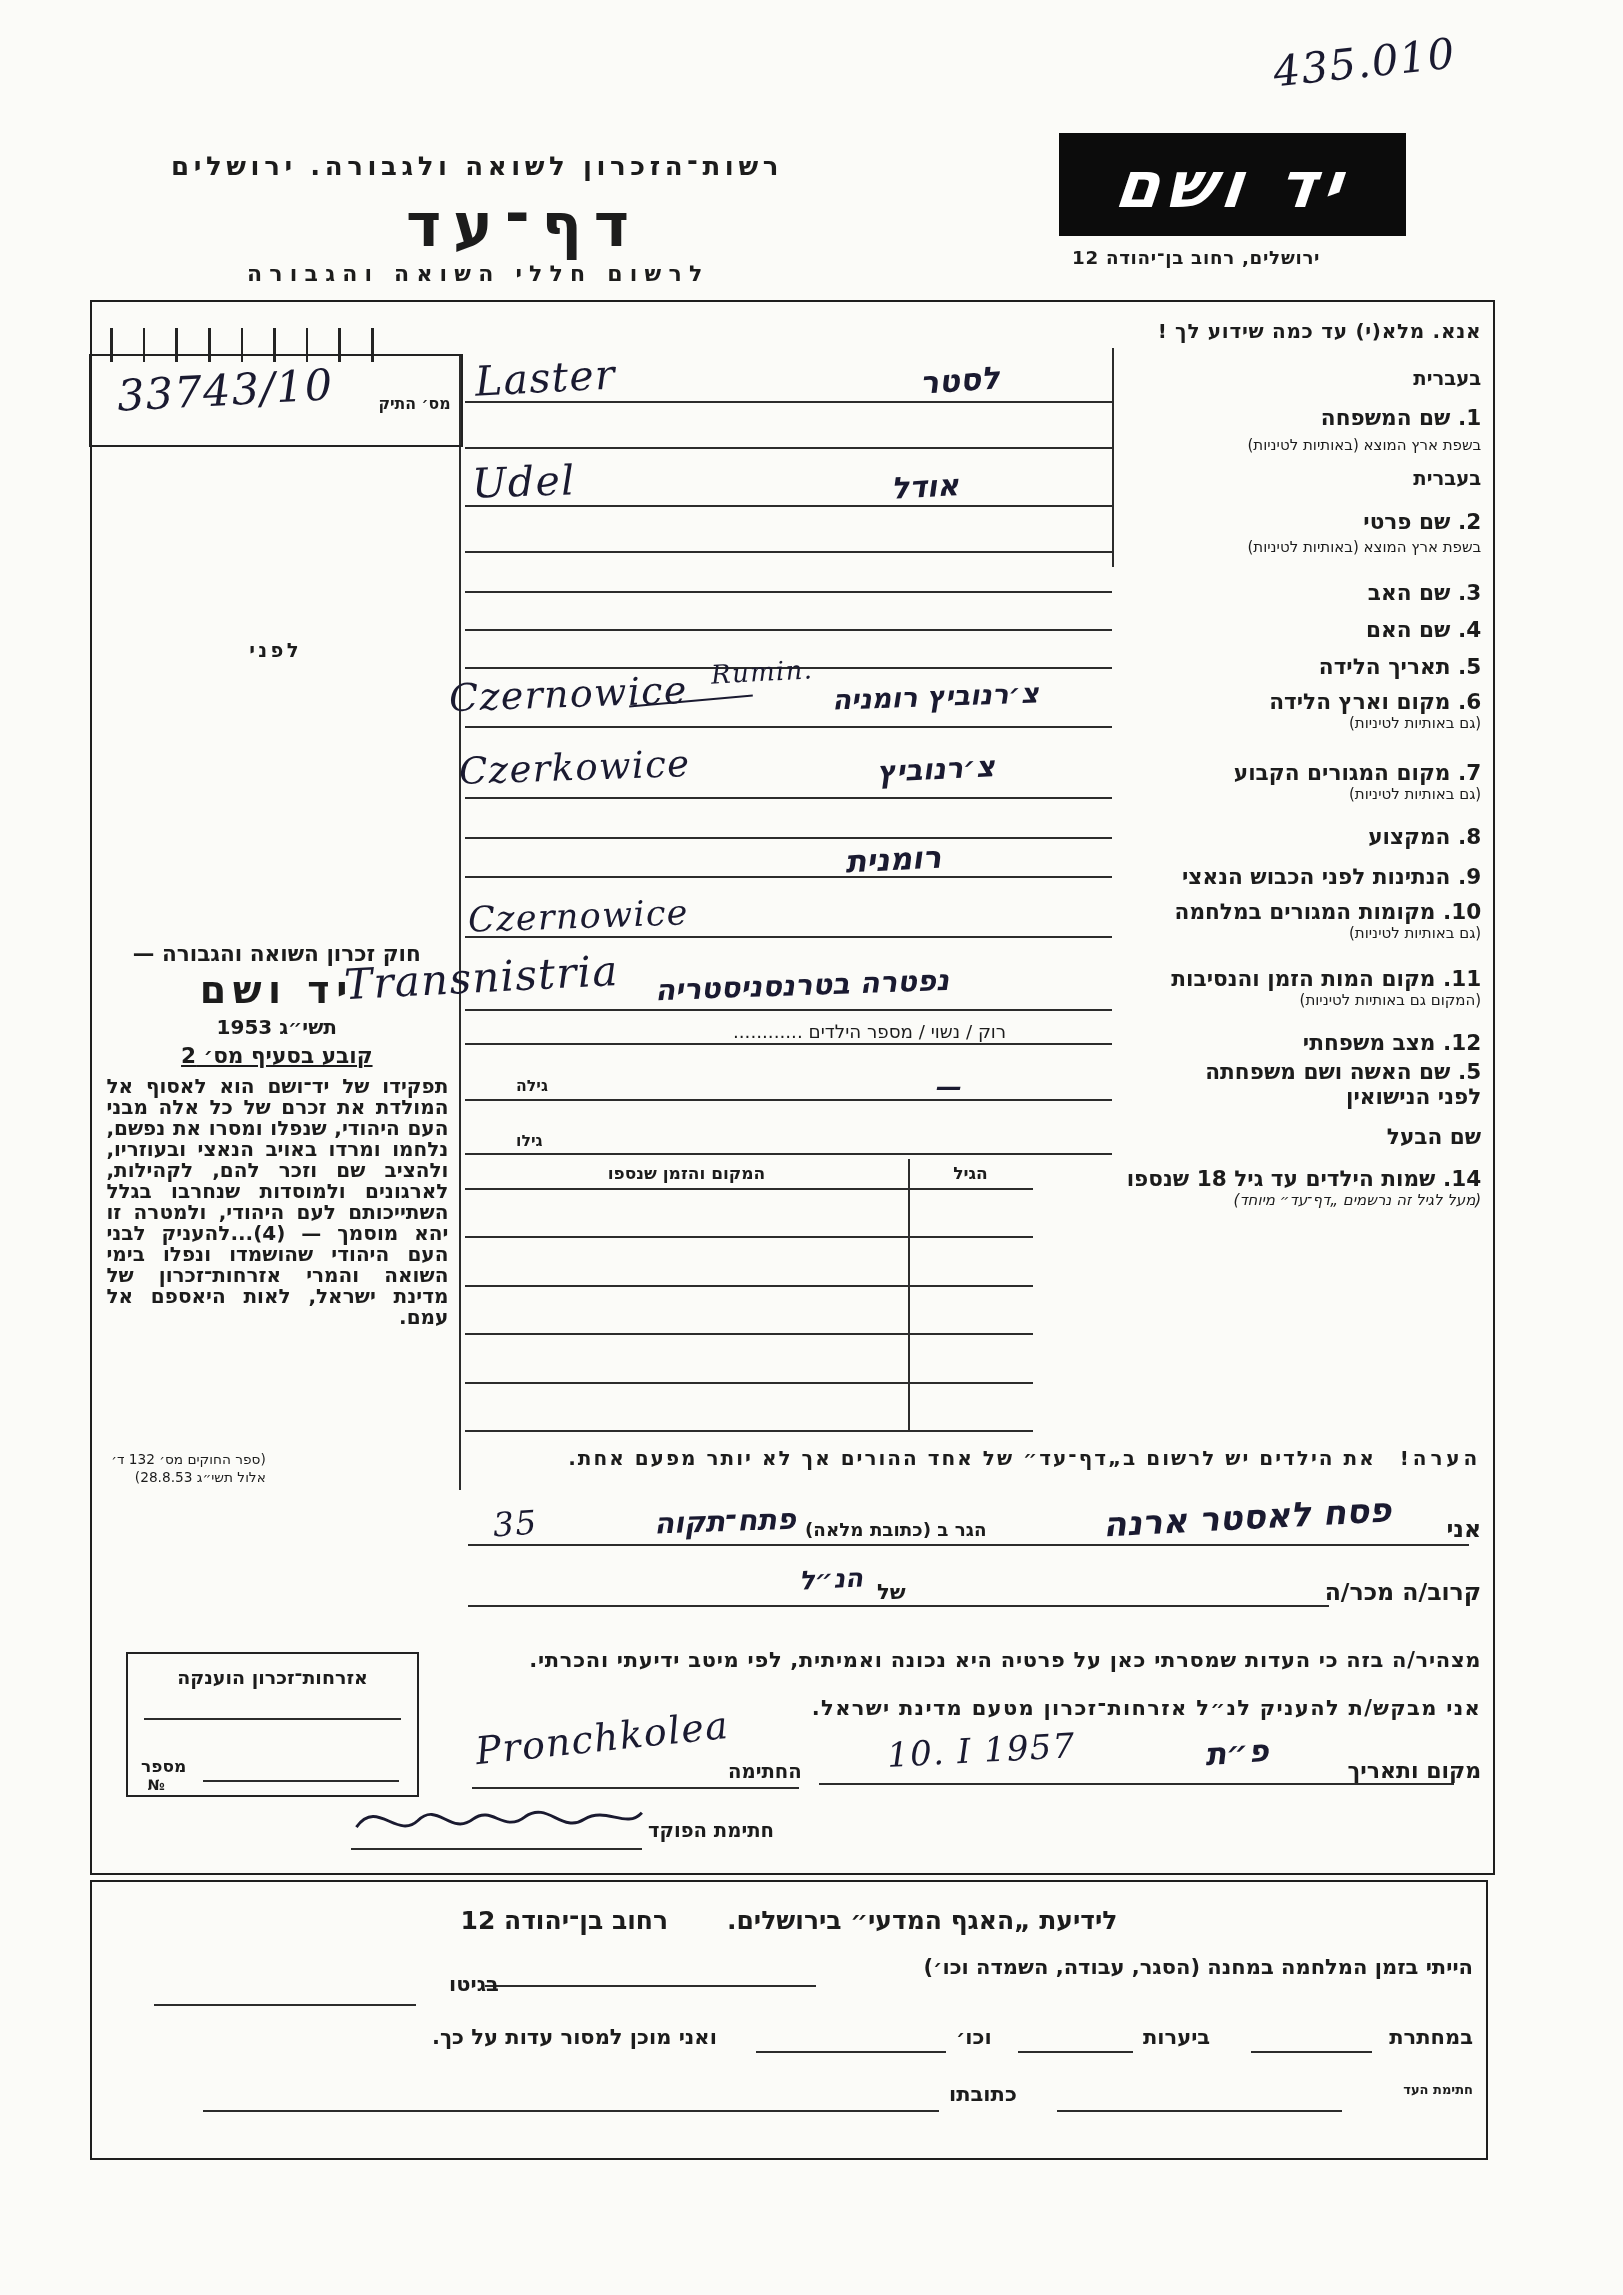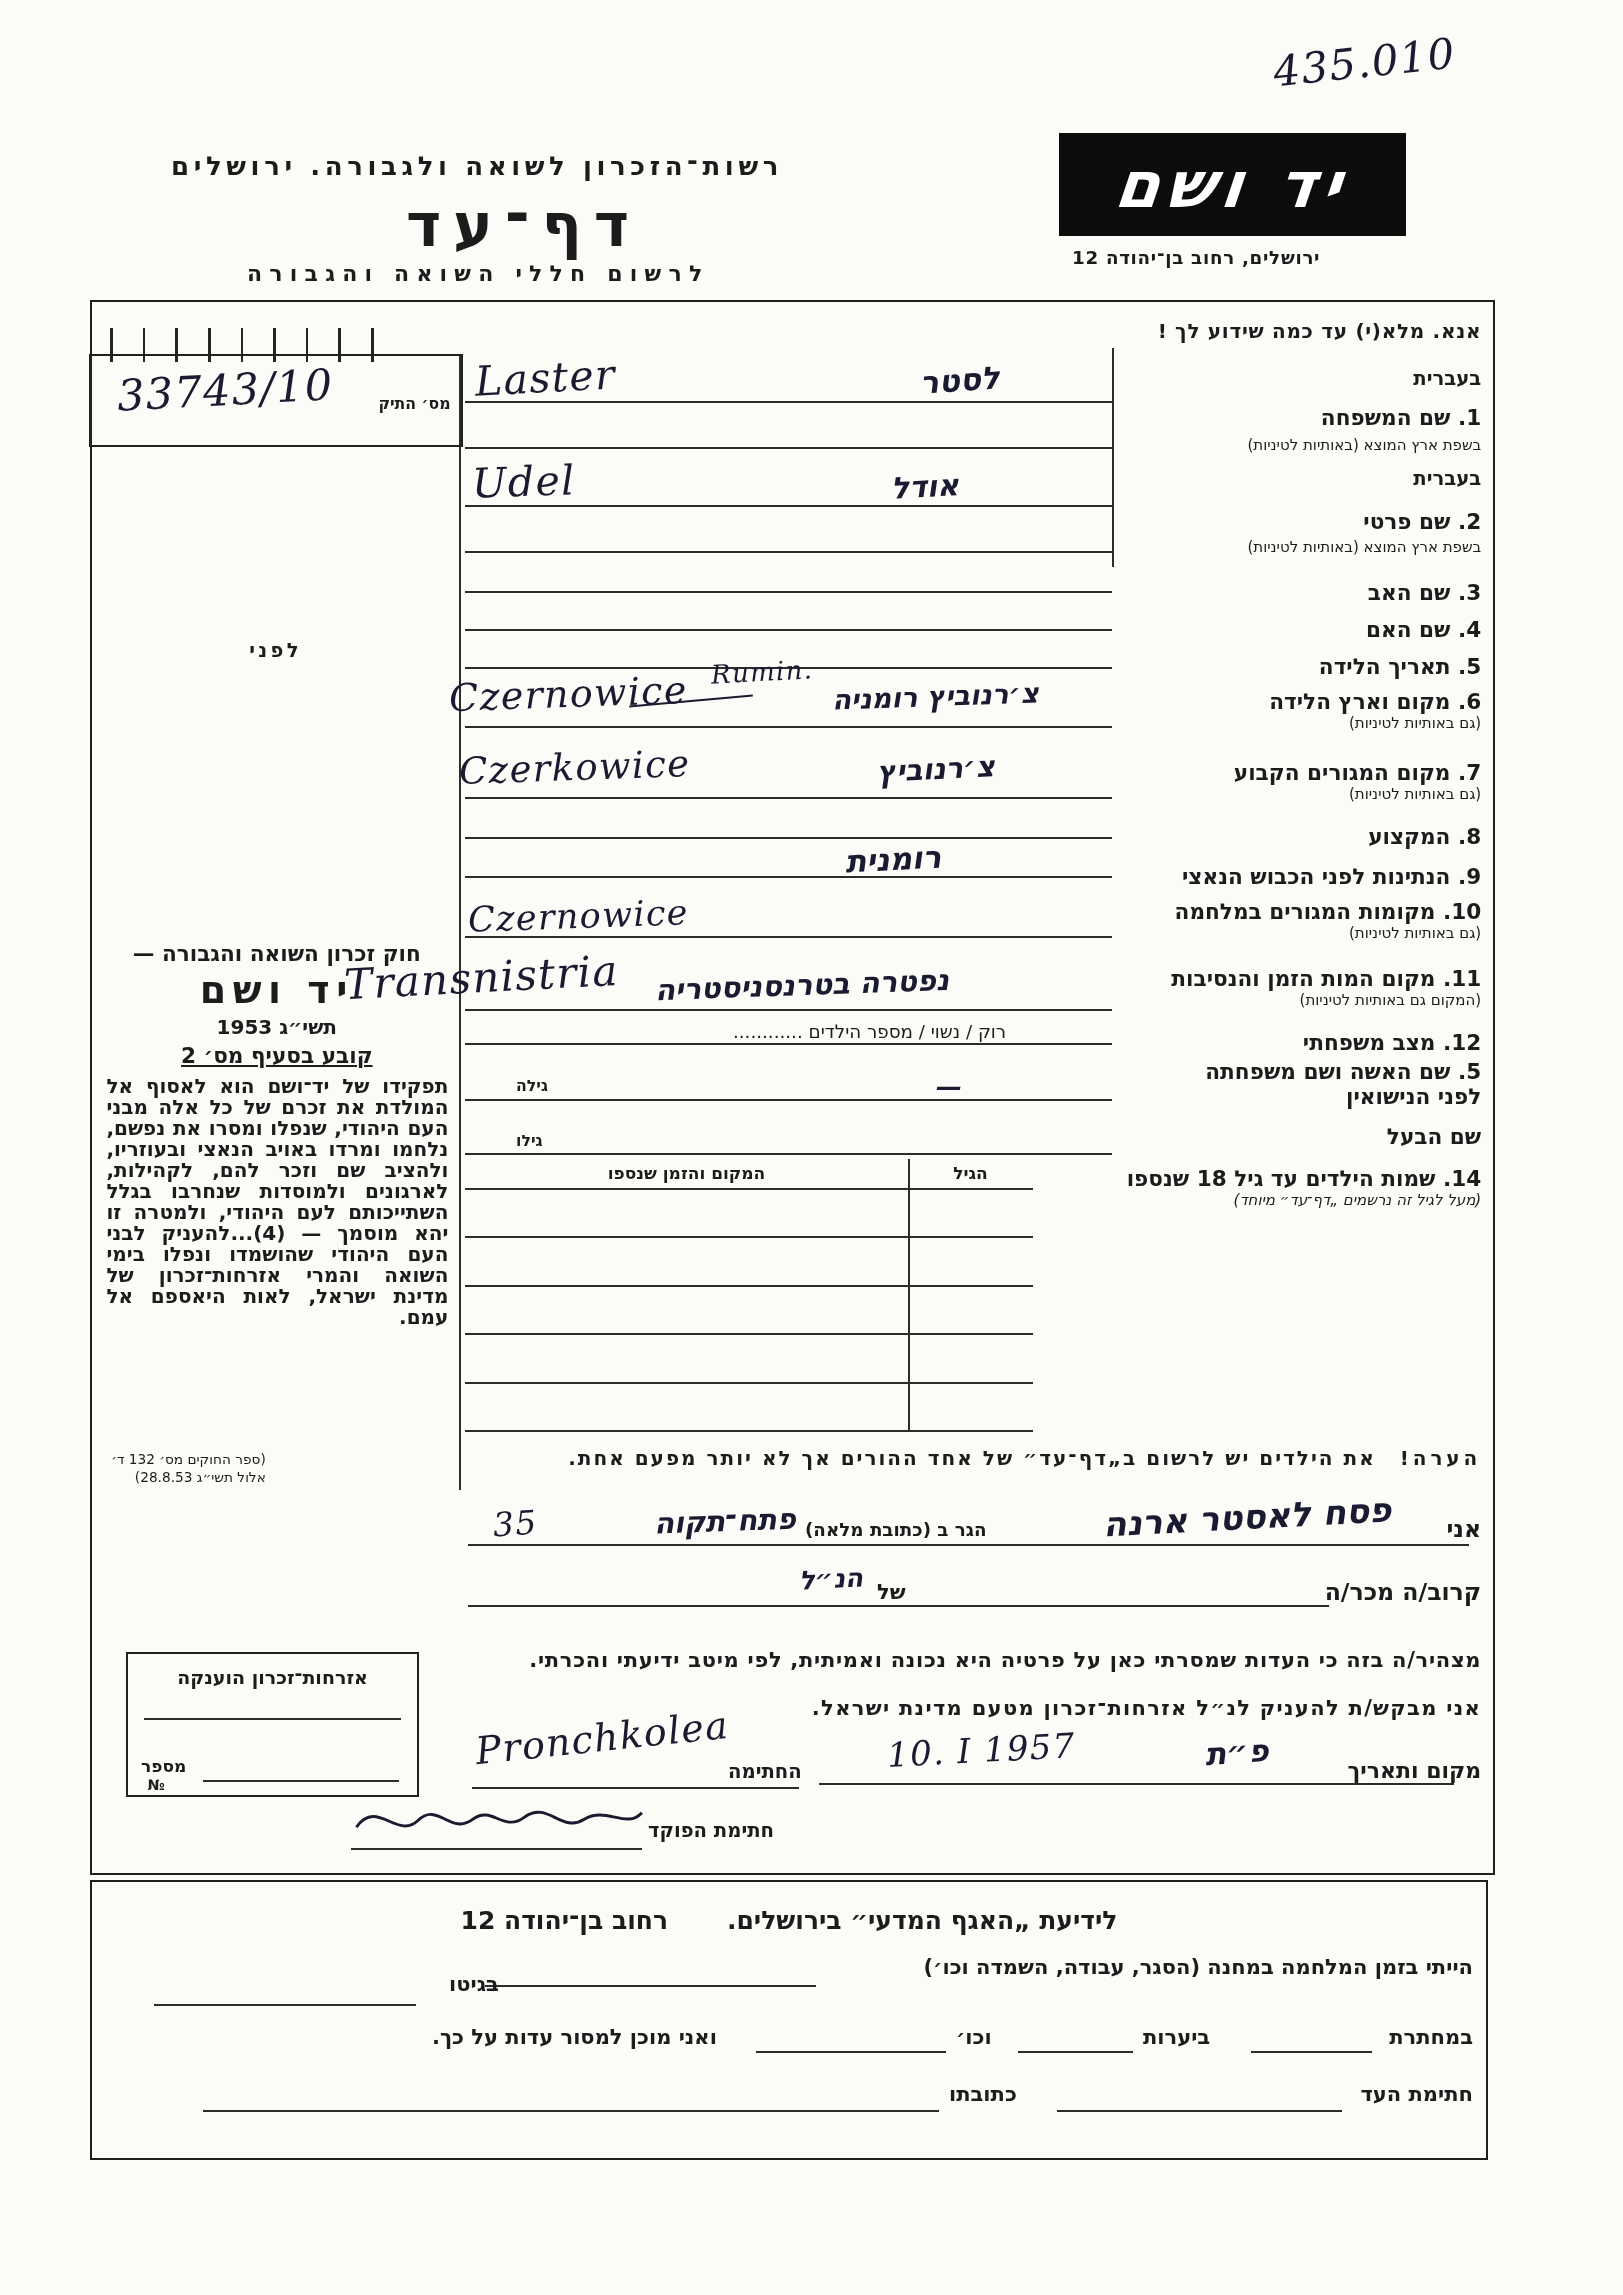--- a/index.html
+++ b/index.html
@@ -222,21 +222,21 @@
     <div class="fl" style="left:62px;top:122px;width:262px;"></div>
 
     <div class="heb bold" style="right:13px;top:143px;font-size:21px;">במחתרת</div>
     <div class="fl" style="left:1159px;top:169px;width:121px;"></div>
     <div class="heb bold" style="left:1051px;top:143px;font-size:21px;">ביערות</div>
     <div class="fl" style="left:926px;top:169px;width:115px;"></div>
     <div class="heb bold" style="left:864px;top:143px;font-size:21px;">וכו׳</div>
     <div class="fl" style="left:664px;top:169px;width:190px;"></div>
     <div class="heb bold" style="left:340px;top:143px;font-size:21px;">ואני מוכן למסור עדות על כך.</div>
 
-    <div class="heb bold" style="right:13px;top:200px;font-size:21px;">חתימת העד</div>
+    <div class="heb bold" style="right:13px;top:200px;font-size:13px;">חתימת העד</div>
     <div class="fl" style="left:965px;top:228px;width:285px;"></div>
     <div class="heb bold" style="left:857px;top:200px;font-size:21px;">כתובתו</div>
     <div class="fl" style="left:111px;top:228px;width:736px;"></div>
 
   </div>
 
 </div>
 
 
 </body></html>

